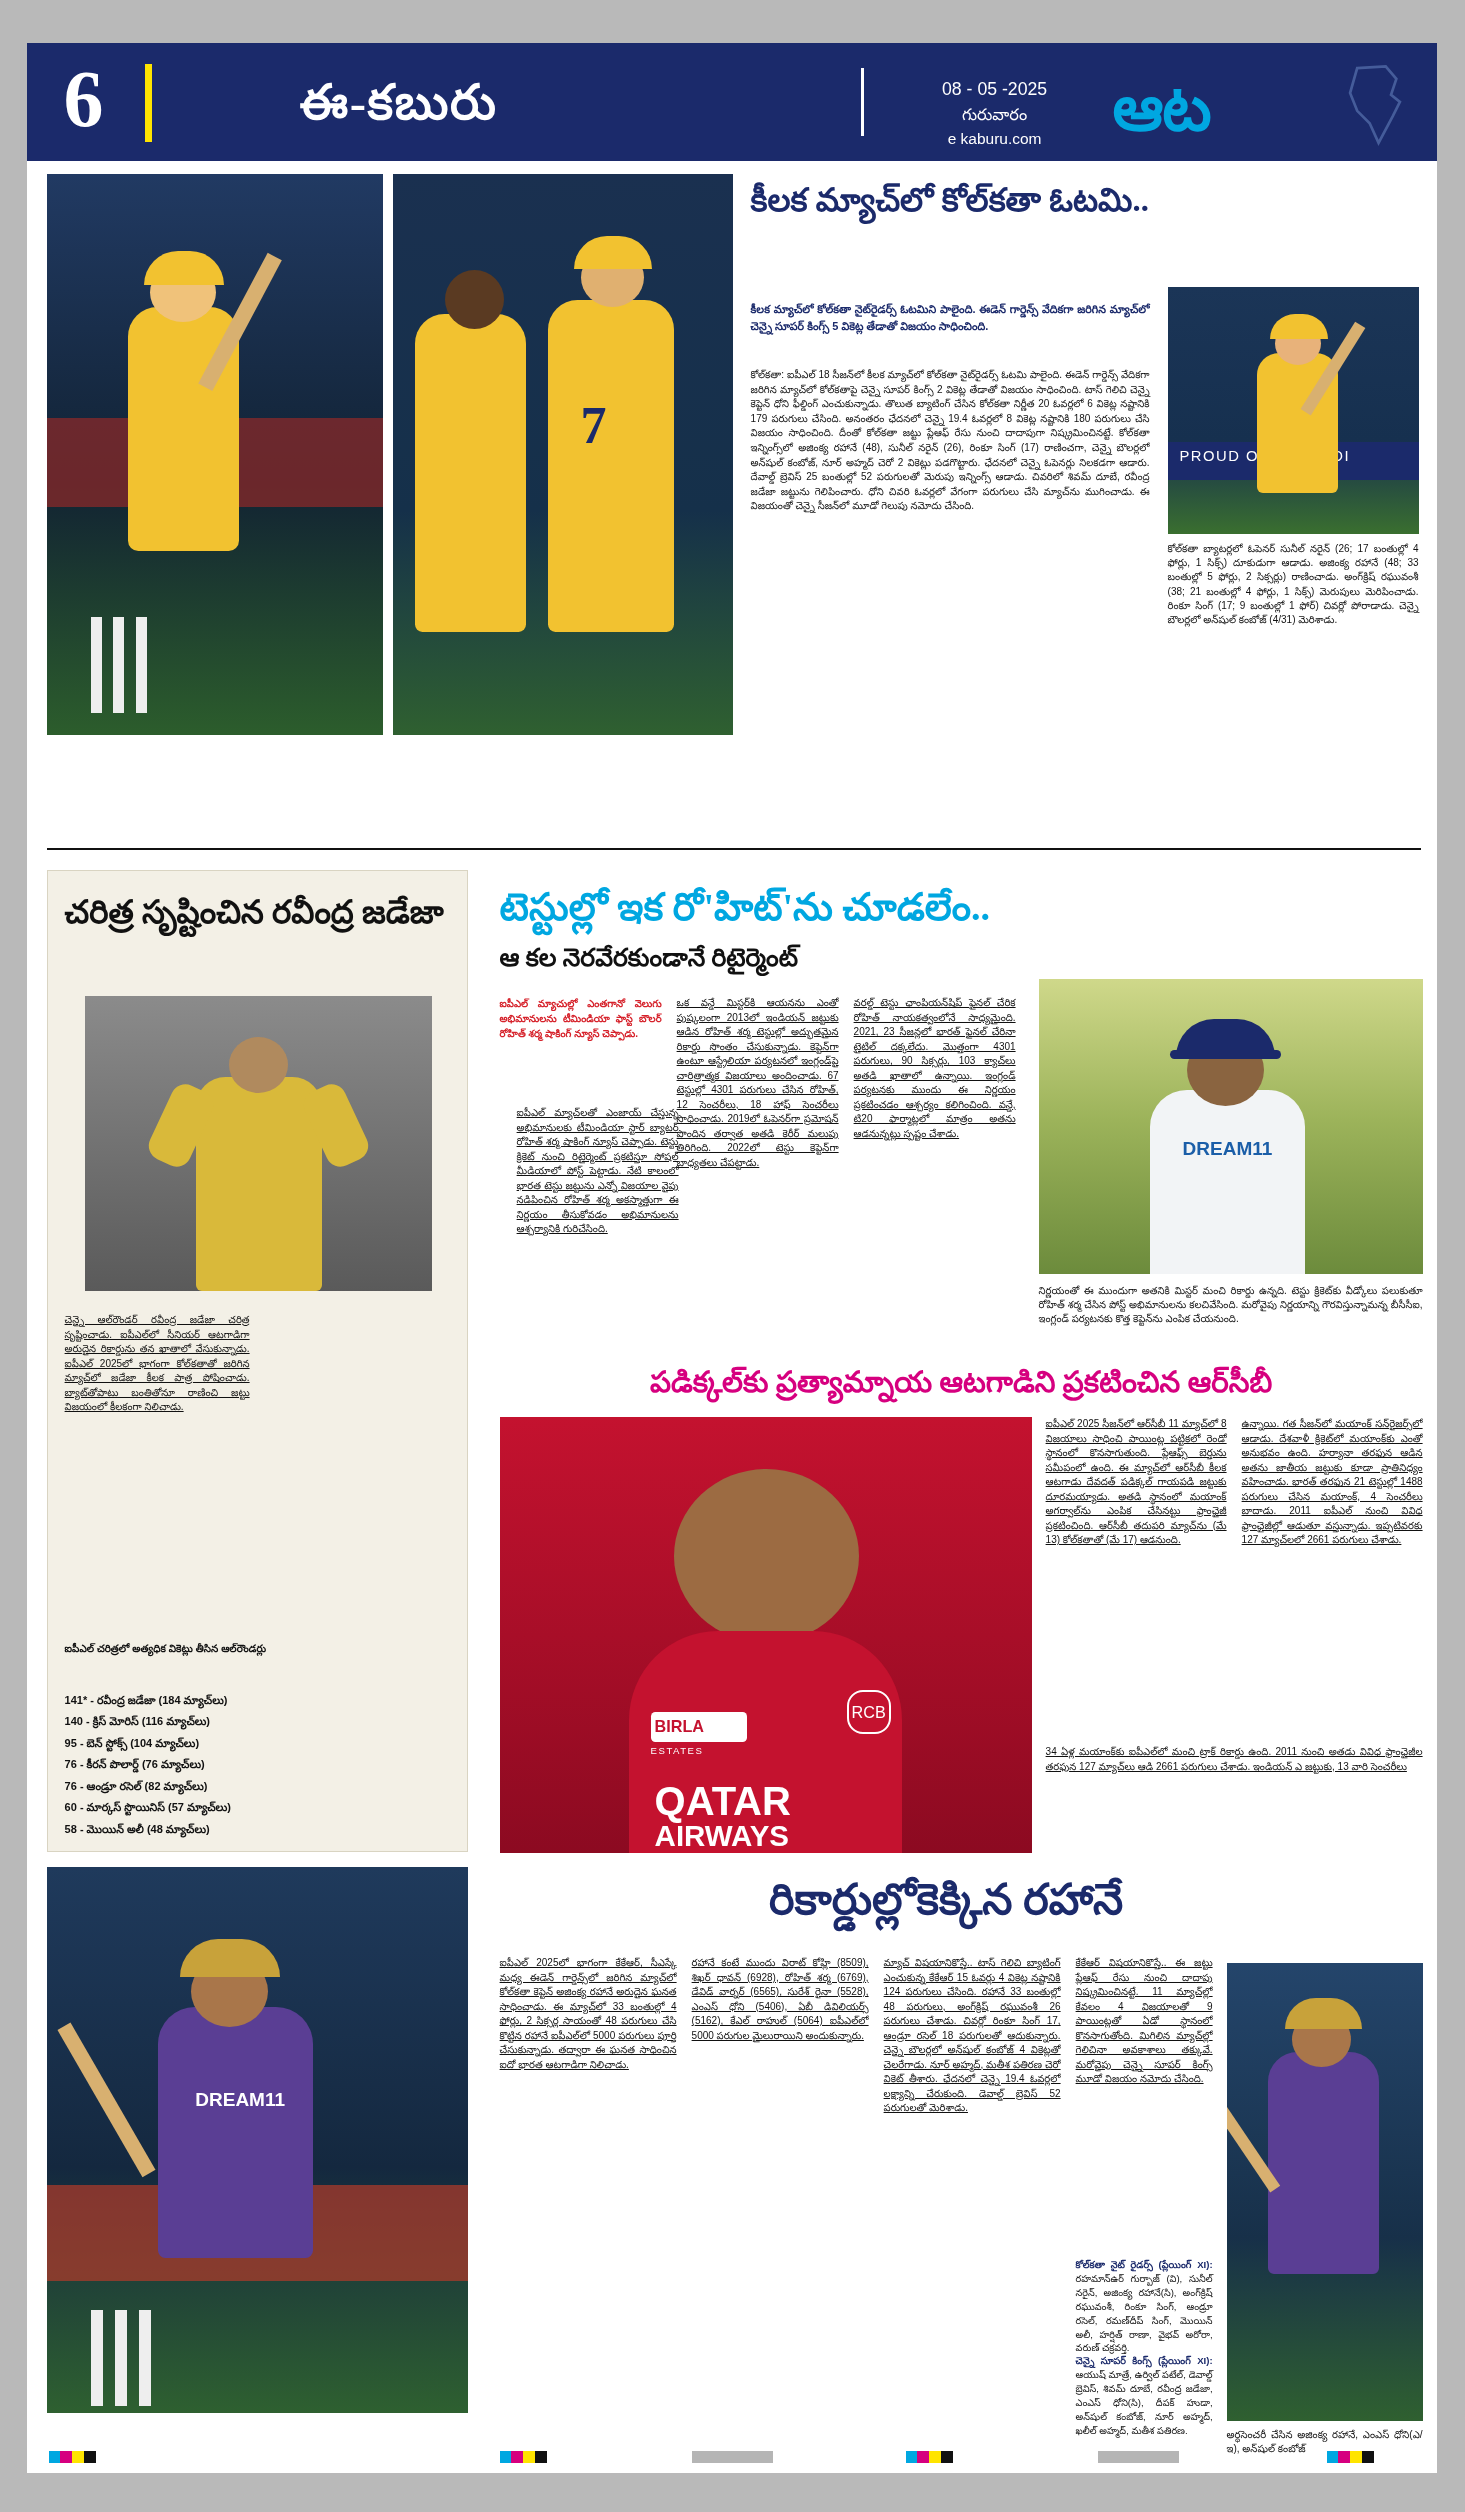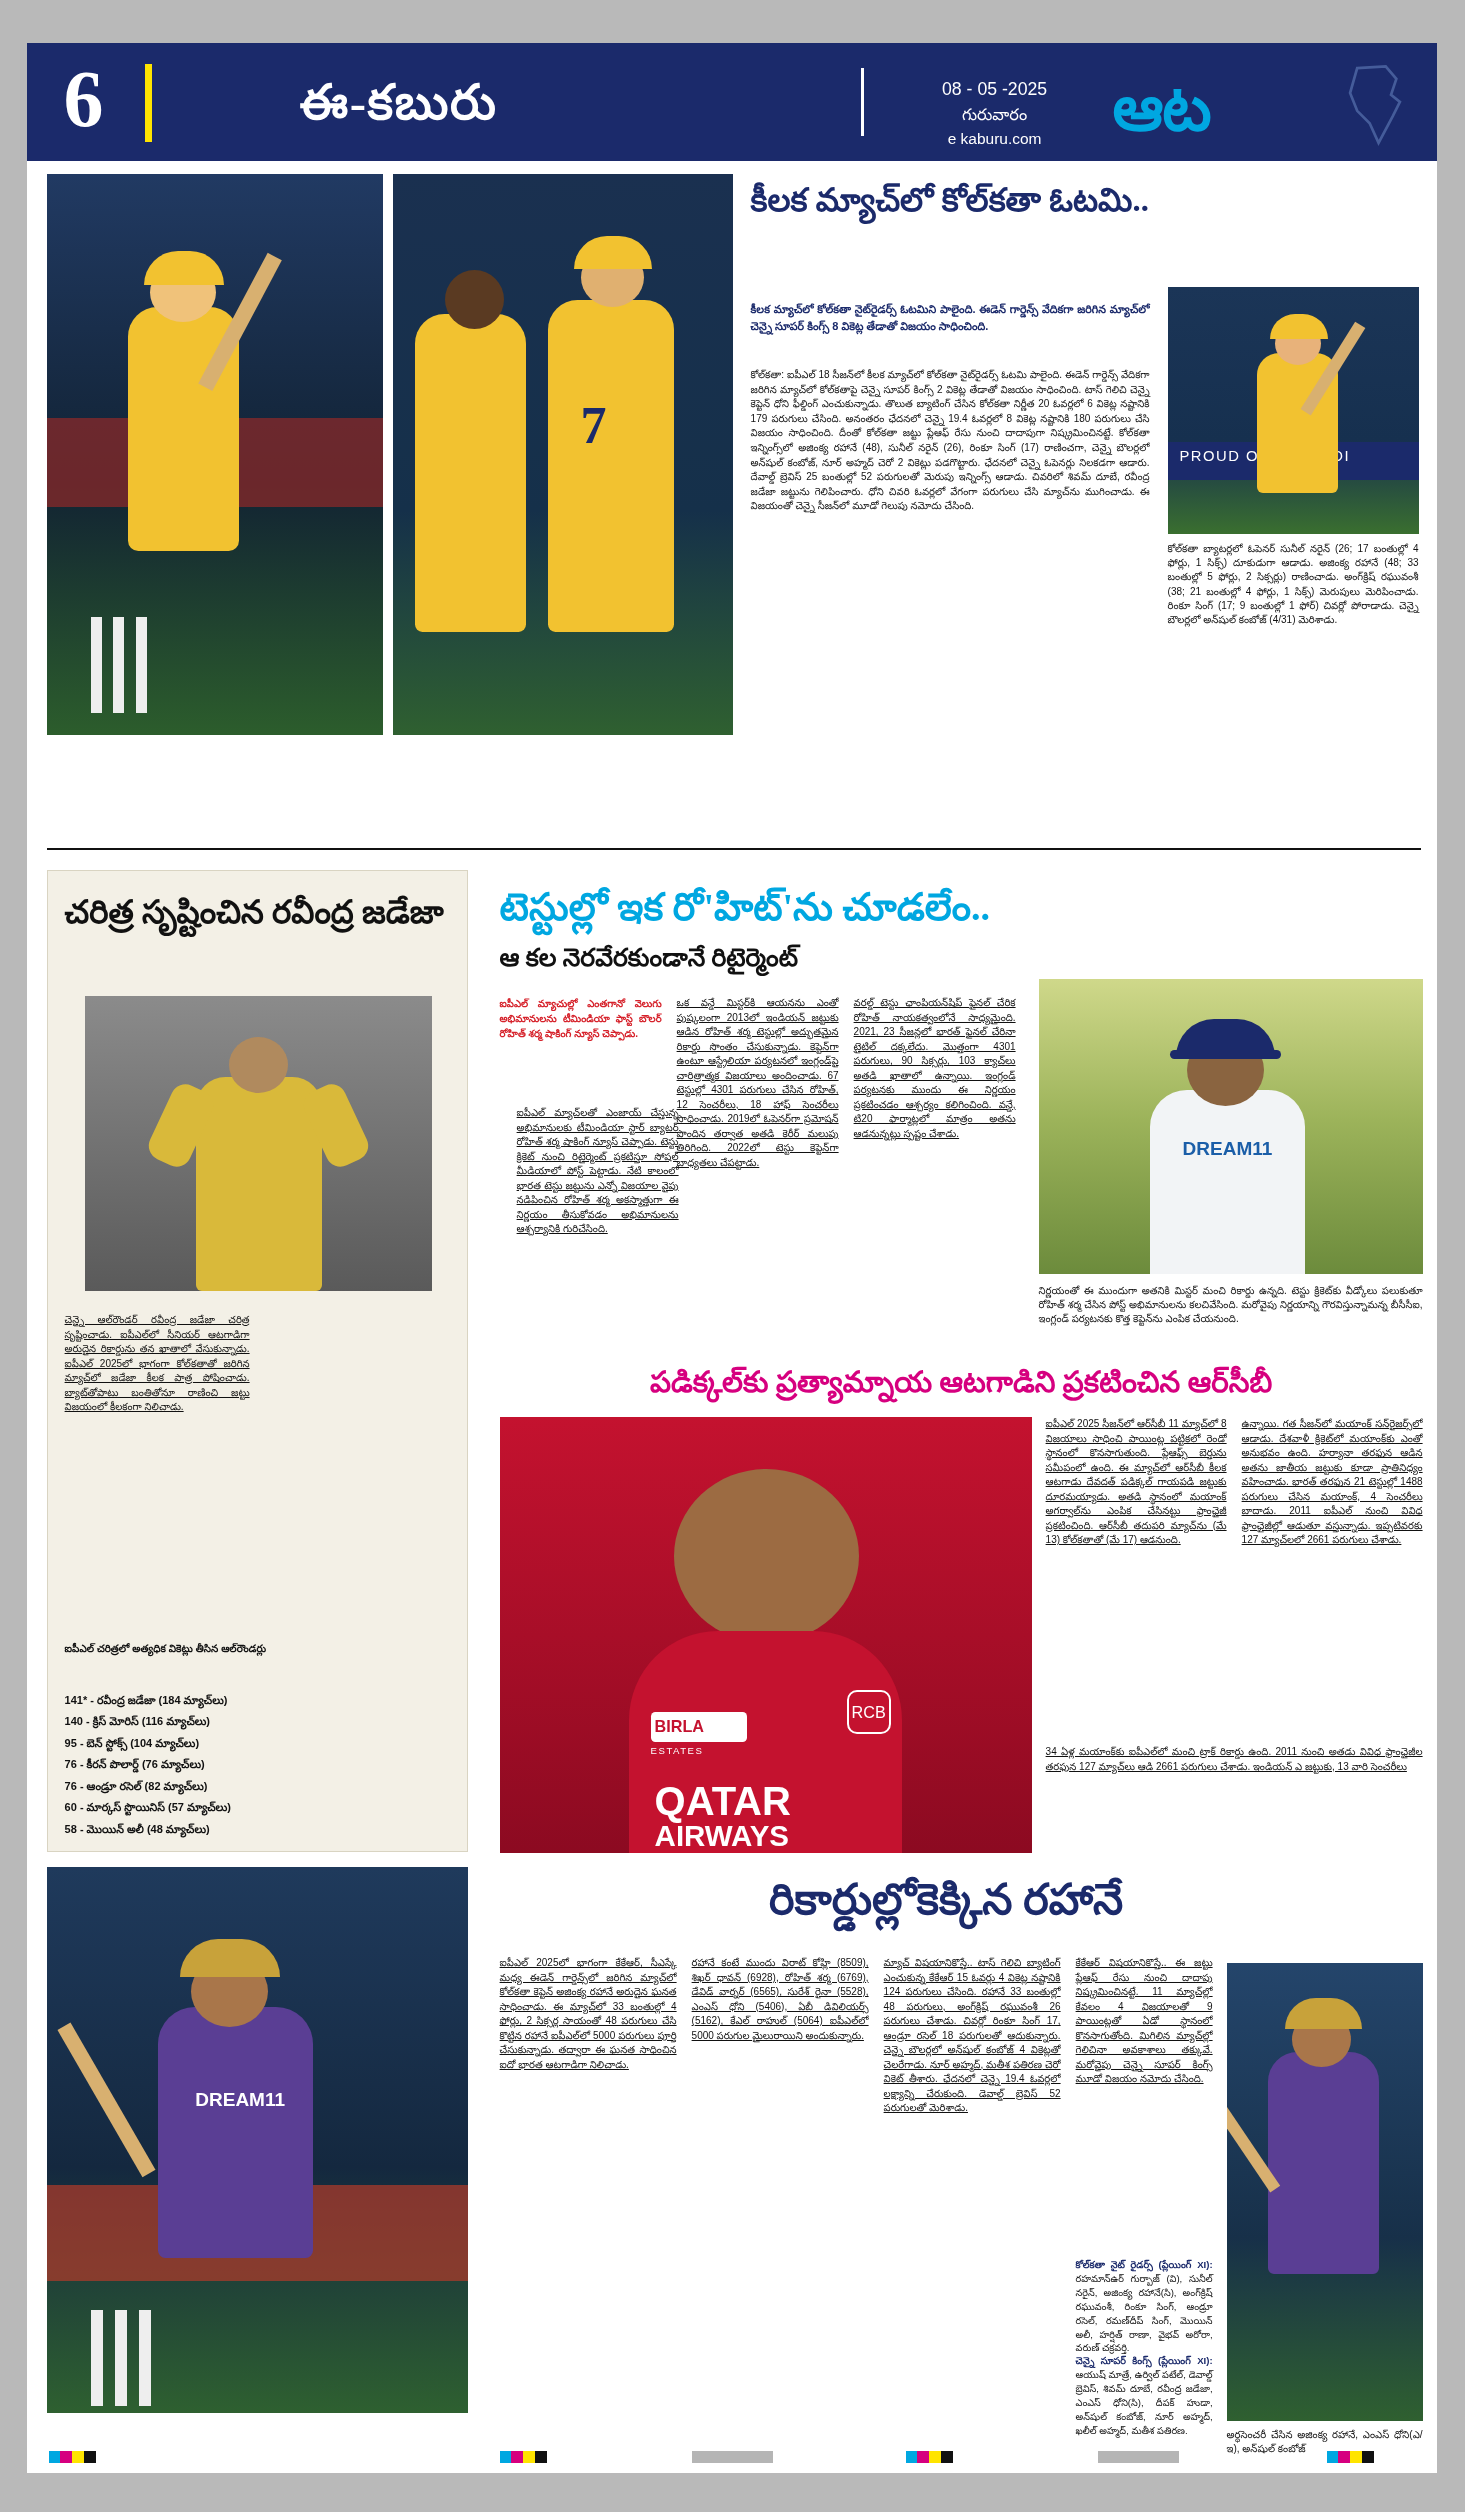--- a/index.html
+++ b/index.html
@@ -212,21 +212,21 @@
     <div style="position:absolute;inset:0;background:linear-gradient(180deg,#1a3050 0%,#15304a 60%,#2f6030 100%);"></div>
     <div style="position:absolute;left:22px;top:140px;width:111px;height:318px;background:#f2c230;border-radius:29.5px 29.5px 7.4px 7.4px;"></div>
     <div style="position:absolute;left:52px;top:96px;width:59px;height:59px;background:#5a3a22;border-radius:50%;"></div>
     <div style="position:absolute;left:155px;top:126px;width:126px;height:332px;background:#f2c230;border-radius:29.5px 29.5px 7.4px 7.4px;"></div>
     <div style="position:absolute;left:188px;top:74px;width:63px;height:59px;background:#e0b070;border-radius:50%;"></div>
     <div style="position:absolute;left:181px;top:62px;width:78px;height:32.5px;background:#f2c230;border-radius:37px 37px 0 0;"></div>
     <div style="position:absolute;left:188px;top:222px;width:59px;height:52px;color:#1b2a6b;font-size:52px;font-weight:bold;font-family:'Liberation Serif',serif;">7</div>
   </div>
 
   <div class="s1-kicker">కీలక మ్యాచ్‌లో కోల్‌కతా ఓటమి..</div>
-  <div class="s1-standfirst">కీలక మ్యాచ్‌లో కోల్‌కతా నైట్‌రైడర్స్ ఓటమిని పాలైంది. ఈడెన్ గార్డెన్స్ వేదికగా జరిగిన మ్యాచ్‌లో చెన్నై సూపర్ కింగ్స్ 8 వికెట్ల తేడాతో విజయం సాధించింది.</div>
+  <div class="s1-standfirst">కీలక మ్యాచ్‌లో కోల్‌కతా నైట్‌రైడర్స్ ఓటమిని పాలైంది. ఈడెన్ గార్డెన్స్ వేదికగా జరిగిన మ్యాచ్‌లో చెన్నై సూపర్ కింగ్స్ 5 వికెట్ల తేడాతో విజయం సాధించింది.</div>
   <div class="s1-body">కోల్‌కతా: ఐపీఎల్ 18 సీజన్‌లో కీలక మ్యాచ్‌లో కోల్‌కతా నైట్‌రైడర్స్ ఓటమి పాలైంది. ఈడెన్ గార్డెన్స్ వేదికగా జరిగిన మ్యాచ్‌లో కోల్‌కతాపై చెన్నై సూపర్ కింగ్స్ 2 వికెట్ల తేడాతో విజయం సాధించింది. టాస్ గెలిచి చెన్నై కెప్టెన్ ధోని ఫీల్డింగ్ ఎంచుకున్నాడు. తొలుత బ్యాటింగ్ చేసిన కోల్‌కతా నిర్ణీత 20 ఓవర్లలో 6 వికెట్ల నష్టానికి 179 పరుగులు చేసింది. అనంతరం ఛేదనలో చెన్నై 19.4 ఓవర్లలో 8 వికెట్ల నష్టానికి 180 పరుగులు చేసి విజయం సాధించింది. దీంతో కోల్‌కతా జట్టు ప్లేఆఫ్ రేసు నుంచి దాదాపుగా నిష్క్రమించినట్టే. కోల్‌కతా ఇన్నింగ్స్‌లో అజింక్య రహానే (48), సునీల్ నరైన్ (26), రింకూ సింగ్ (17) రాణించగా, చెన్నై బౌలర్లలో అన్‌షుల్ కంబోజ్, నూర్ అహ్మద్ చెరో 2 వికెట్లు పడగొట్టారు. ఛేదనలో చెన్నై ఓపెనర్లు నిలకడగా ఆడారు. దేవాల్డ్ బ్రెవిస్ 25 బంతుల్లో 52 పరుగులతో మెరుపు ఇన్నింగ్స్ ఆడాడు. చివరిలో శివమ్ దూబే, రవీంద్ర జడేజా జట్టును గెలిపించారు. ధోని చివరి ఓవర్లలో వేగంగా పరుగులు చేసి మ్యాచ్‌ను ముగించాడు. ఈ విజయంతో చెన్నై సీజన్‌లో మూడో గెలుపు నమోదు చేసింది.</div>
 
   <div class="photo s1-photo-r">
     <div style="position:absolute;inset:0;background:linear-gradient(180deg,#1b3557 0%,#16304f 62%,#3a6f2f 100%);"></div>
     <div style="position:absolute;left:0;top:155px;width:100%;height:38px;background:#1b2a6b;"></div>
     <div style="position:absolute;left:11.8px;top:161px;font-size:14.8px;color:#fff;letter-spacing:1.5px;">PROUD OF THE INDI</div>
     <div style="position:absolute;left:89px;top:66px;width:81px;height:140px;background:#f2c230;border-radius:22px 22px 5.9px 5.9px;"></div>
     <div style="position:absolute;left:107px;top:35px;width:46px;height:43px;background:#e8b27a;border-radius:50%;"></div>
     <div style="position:absolute;left:102px;top:26.6px;width:58px;height:25px;background:#f2c230;border-radius:29.5px 29.5px 0 0;"></div>
     <div style="position:absolute;left:159px;top:29.5px;width:11.8px;height:103px;background:#d8b070;transform:rotate(32deg);"></div>
@@ -275,21 +275,21 @@
 
   <div class="s4-head">పడిక్కల్‌కు ప్రత్యామ్నాయ ఆటగాడిని ప్రకటించిన ఆర్‌సీబీ</div>
   <div class="photo s4-photo">
     <div style="position:absolute;left:174px;top:52px;width:185px;height:174px;background:#9c6b42;border-radius:50%;"></div>
     <div style="position:absolute;left:129px;top:214px;width:273px;height:222px;background:#c4122f;border-radius:89px 89px 0 0;"></div>
     <div style="position:absolute;left:151px;top:295px;width:96px;height:29.5px;background:#ffffff;border-radius:4.4px;"></div>
     <div style="position:absolute;left:155px;top:300px;font-size:16.2px;color:#c4122f;font-weight:bold;">BIRLA</div>
     <div style="position:absolute;left:151px;top:328px;font-size:9.6px;color:#fff;letter-spacing:1.5px;">ESTATES</div>
     <div style="position:absolute;left:155px;top:362px;font-size:40px;color:#fff;font-weight:bold;">QATAR</div>
     <div style="position:absolute;left:155px;top:402px;font-size:29.5px;color:#fff;font-weight:bold;">AIRWAYS</div>
-    <div style="position:absolute;left:347px;top:273px;width:44px;height:44px;border:2.2px solid #fff;border-radius:10px;color:#fff;font-size:16.2px;text-align:center;line-height:41px;">RCB</div>
+    <div style="position:absolute;left:347px;top:273px;width:44px;height:44px;border:2.2px solid #fff;border-radius:16px;color:#fff;font-size:16.2px;text-align:center;line-height:41px;">RCB</div>
   </div>
   <div class="body-col s4-c1">ఐపీఎల్ 2025 సీజన్‌లో ఆర్‌సీబీ 11 మ్యాచ్‌లో 8 విజయాలు సాధించి పాయింట్ల పట్టికలో రెండో స్థానంలో కొనసాగుతుంది. ప్లేఆఫ్స్ బెర్తును సమీపంలో ఉంది. ఈ మ్యాచ్‌లో ఆర్‌సీబీ కీలక ఆటగాడు దేవదత్ పడిక్కల్ గాయపడి జట్టుకు దూరమయ్యాడు. అతడి స్థానంలో మయాంక్ అగర్వాల్‌ను ఎంపిక చేసినట్టు ఫ్రాంఛైజీ ప్రకటించింది. ఆర్‌సీబీ తదుపరి మ్యాచ్‌ను (మే 13) కోల్‌కతాతో (మే 17) ఆడనుంది.</div>
   <div class="body-col s4-c2">ఉన్నాయి. గత సీజన్‌లో మయాంక్ సన్‌రైజర్స్‌లో ఆడాడు. దేశవాళీ క్రికెట్‌లో మయాంక్‌కు ఎంతో అనుభవం ఉంది. హర్యానా తరఫున ఆడిన అతను జాతీయ జట్టుకు కూడా ప్రాతినిధ్యం వహించాడు. భారత్ తరఫున 21 టెస్టుల్లో 1488 పరుగులు చేసిన మయాంక్, 4 సెంచరీలు బాదాడు. 2011 ఐపీఎల్ నుంచి వివిధ ఫ్రాంఛైజీల్లో ఆడుతూ వస్తున్నాడు. ఇప్పటివరకు 127 మ్యాచ్‌లలో 2661 పరుగులు చేశాడు.</div>
   <div class="body-col" style="left:1019px; top:1702px; width:377px;">34 ఏళ్ల మయాంక్‌కు ఐపీఎల్‌లో మంచి ట్రాక్ రికార్డు ఉంది. 2011 నుంచి అతడు వివిధ ఫ్రాంఛైజీల తరఫున 127 మ్యాచ్‌లు ఆడి 2661 పరుగులు చేశాడు. ఇండియన్ ఎ జట్టుకు, 13 వారి సెంచరీలు</div>
 
   <div class="s5-head">రికార్డుల్లోకెక్కిన రహానే</div>
 
   <div class="photo s5-photo-l">
     <div style="position:absolute;inset:0;background:linear-gradient(180deg,#1f3a5c 0%,#14283f 55%,#2e6030 100%);"></div>
     <div style="position:absolute;left:0;top:318px;width:100%;height:96px;background:#b33a2a;opacity:.7;"></div>

